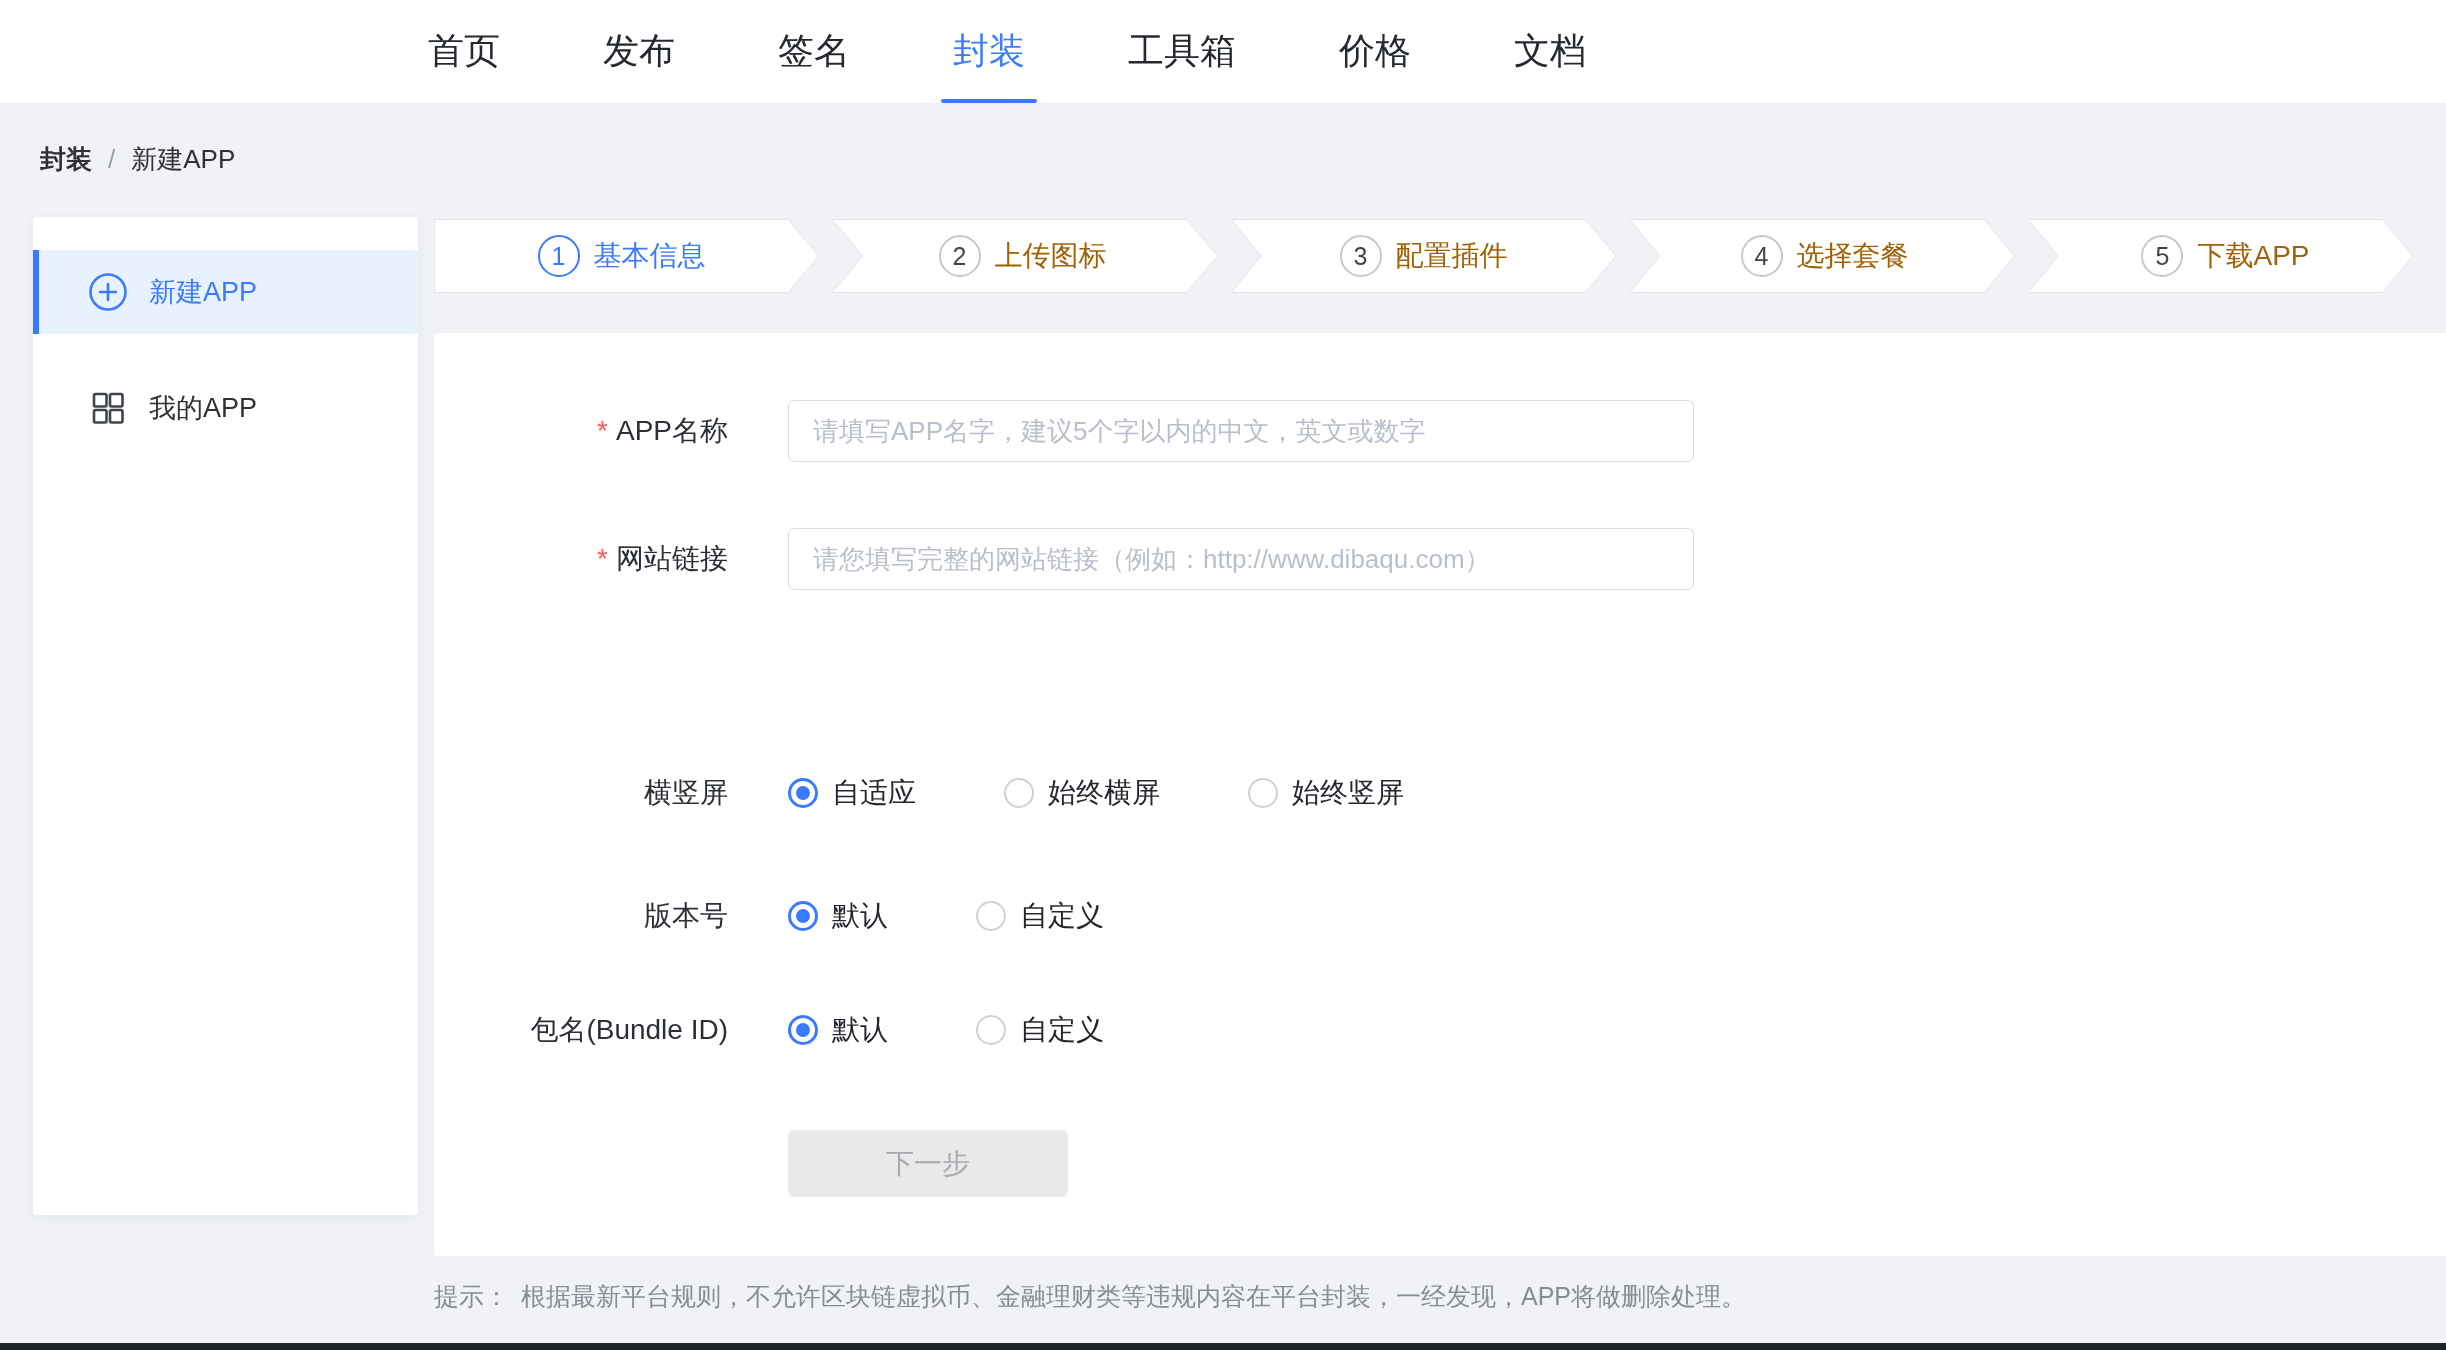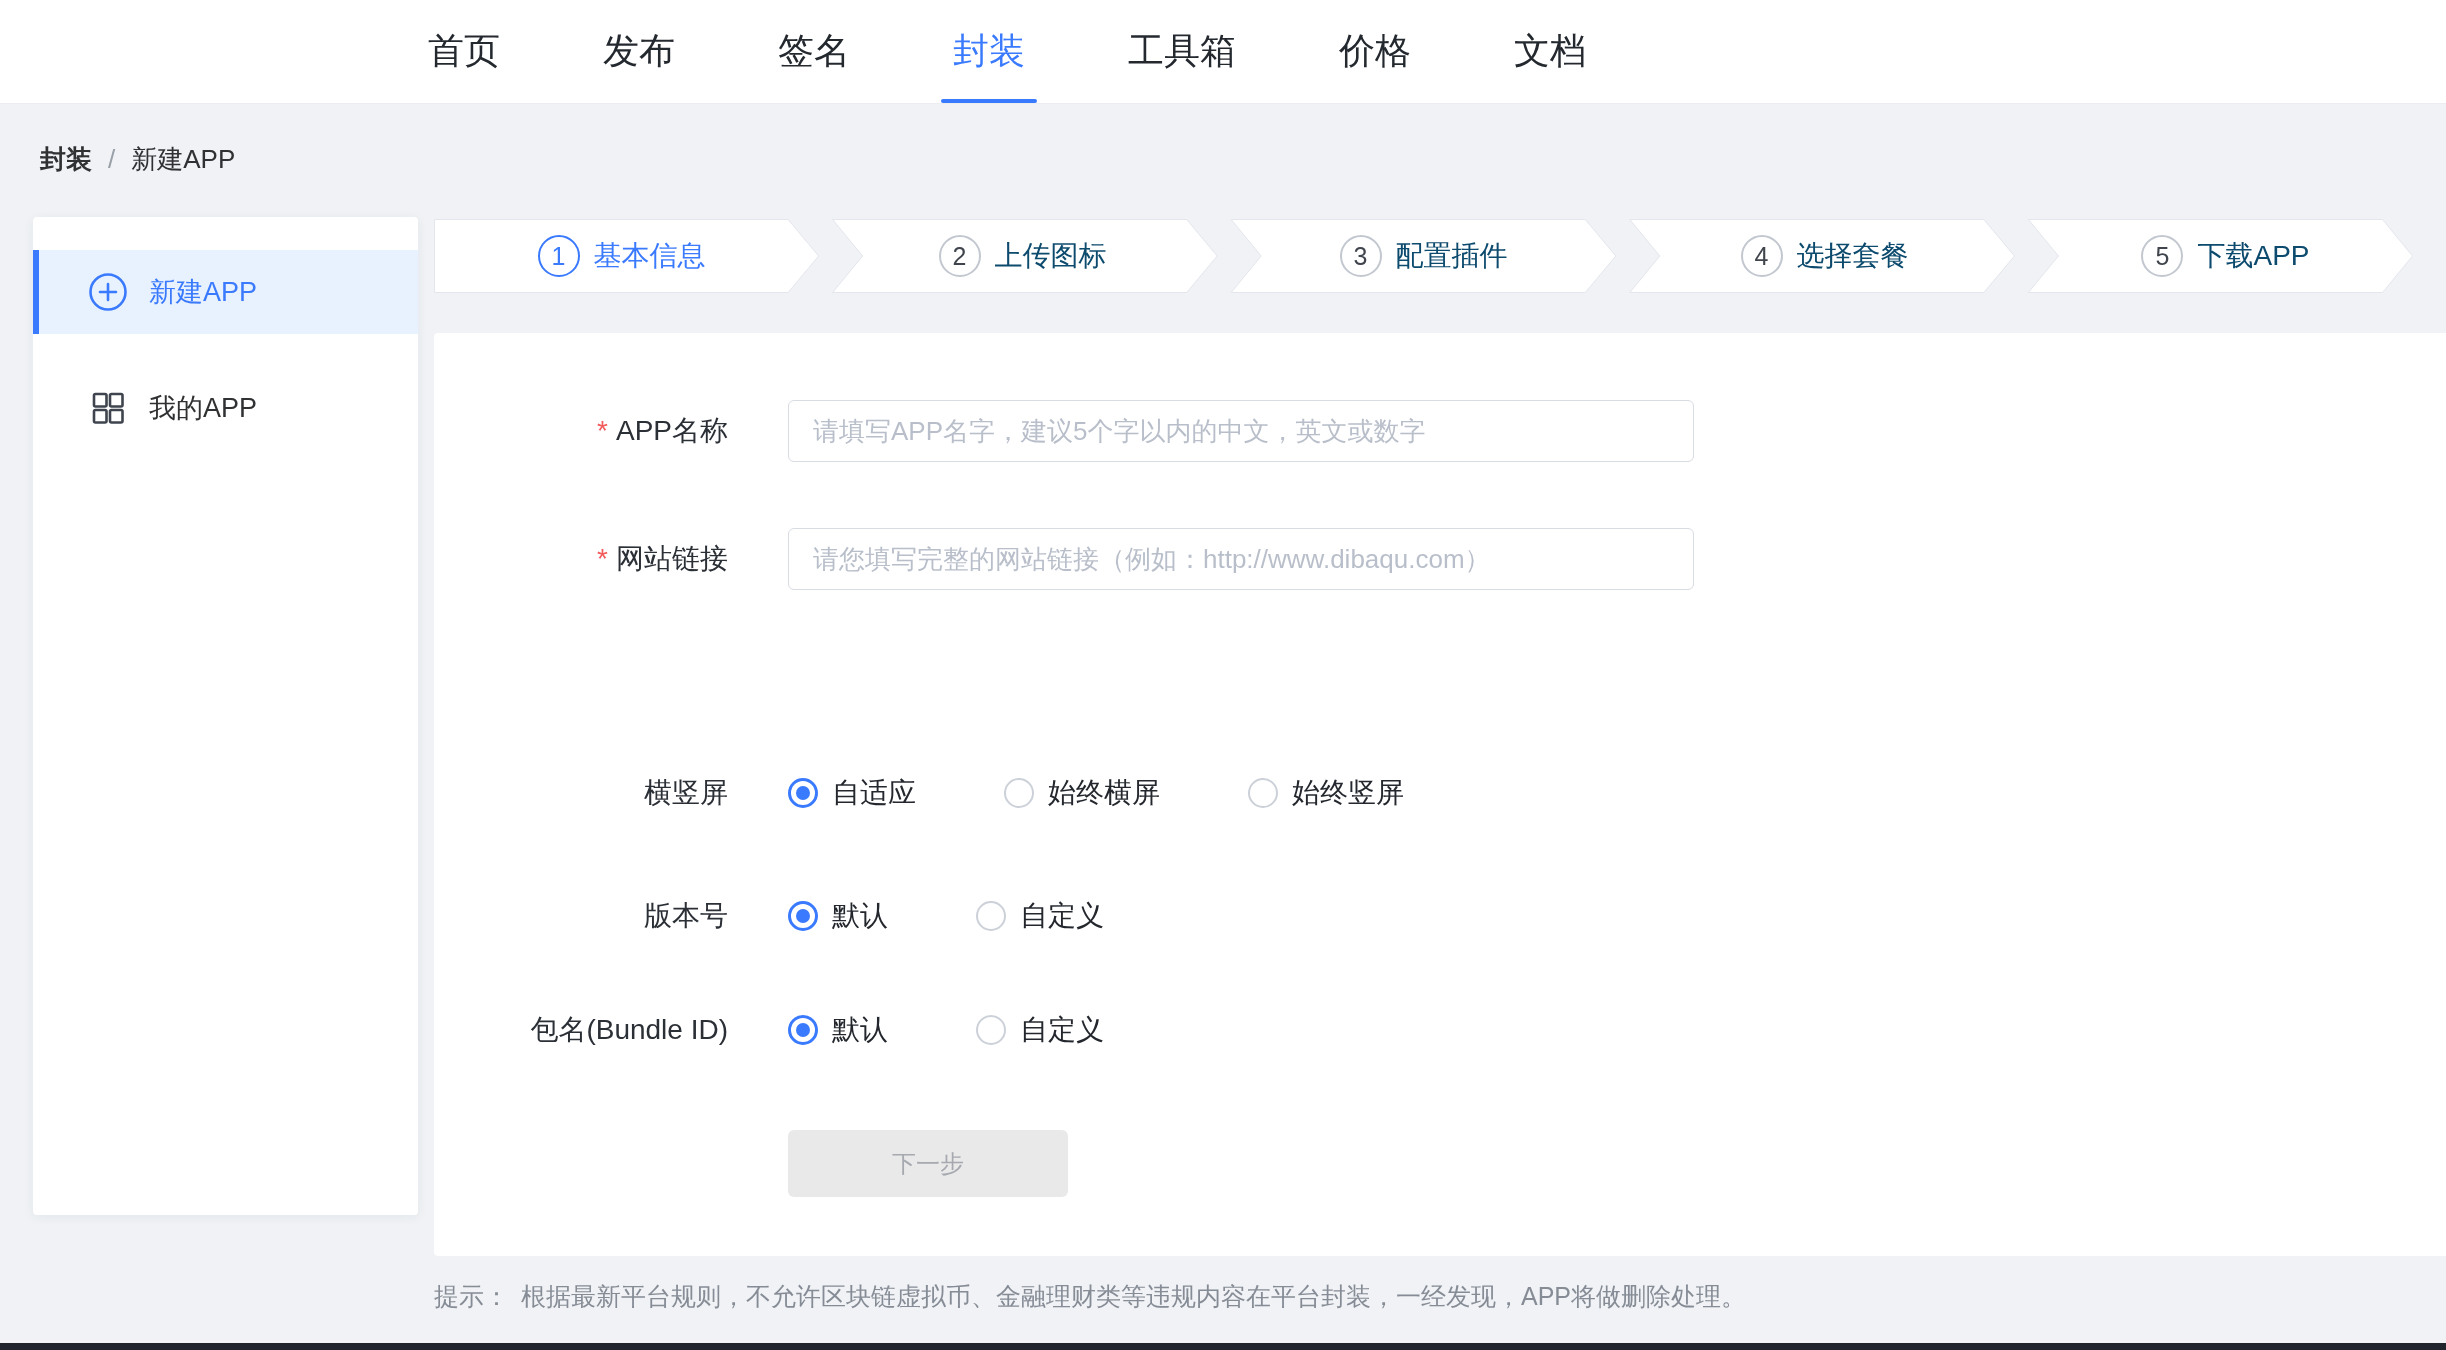--- a/index.html
+++ b/index.html
@@ -53,21 +53,21 @@
   
   .steps { position:absolute; left:434px; top:219px; width:1979px; height:74px; }
   .steps svg { position:absolute; inset:0; }
   .steps-overlay { position:absolute; inset:0; display:flex; }
   .step { flex:1; display:flex; align-items:center; justify-content:center; gap:14px; padding-left:26px; }
   .step:first-child { padding-left:0; }
   .step-num {
     width:42px; height:42px; border:2px solid #c3c8d0; border-radius:50%;
     display:flex; align-items:center; justify-content:center; font-size:25px; color:#40454d; flex:none; background:#fff;
   }
-  .step-label { font-size:28px; color:#0c4a6e; white-space:nowrap; }
+  .step-label { font-size:28px; color:#a16207; white-space:nowrap; }
   .step.active .step-num { border-color:#3a7afe; color:#3a7afe; }
   .step.active .step-label { color:#3a7afe; }
 
   
   .card { position:absolute; left:434px; top:333px; width:2118px; height:923px; background:#fff; border-radius:4px; }
   .form-row { position:absolute; left:0; width:100%; display:flex; align-items:center; }
   .f-label { width:294px; text-align:right; font-size:28px; color:#2b2f36; flex:none; white-space:nowrap; }
   .req { color:#f35b5b; margin-right:8px; }
   .row-content { margin-left:60px; display:flex; align-items:center; }
 
@@ -93,21 +93,21 @@
   .rdot.checked { border:3px solid #3a7afe; }
   .rdot.checked::after {
     content:''; position:absolute; left:50%; top:50%; transform:translate(-50%,-50%);
     width:14px; height:14px; border-radius:50%; background:#3a7afe;
   }
   .radio-label { font-size:28px; color:#24282e; white-space:nowrap; }
 
   .next-btn {
     position:absolute; left:354px; top:797px; width:280px; height:67px;
     background:#e9e9e9; border:none; border-radius:6px;
-    font-size:24px; color:#a6a9af; font-family:inherit; cursor:not-allowed;
+    font-size:28px; color:#a6a9af; font-family:inherit; cursor:not-allowed;
   }
 
   
   .tip { position:absolute; left:434px; top:1280px; font-size:25px; color:#868c96; display:flex; gap:12px; white-space:nowrap; }
   .footer-strip { position:absolute; left:0; bottom:0; width:100%; height:7px; background:#20242c; }
 </style>
 </head>
 <body>
 
 <div class="header">

